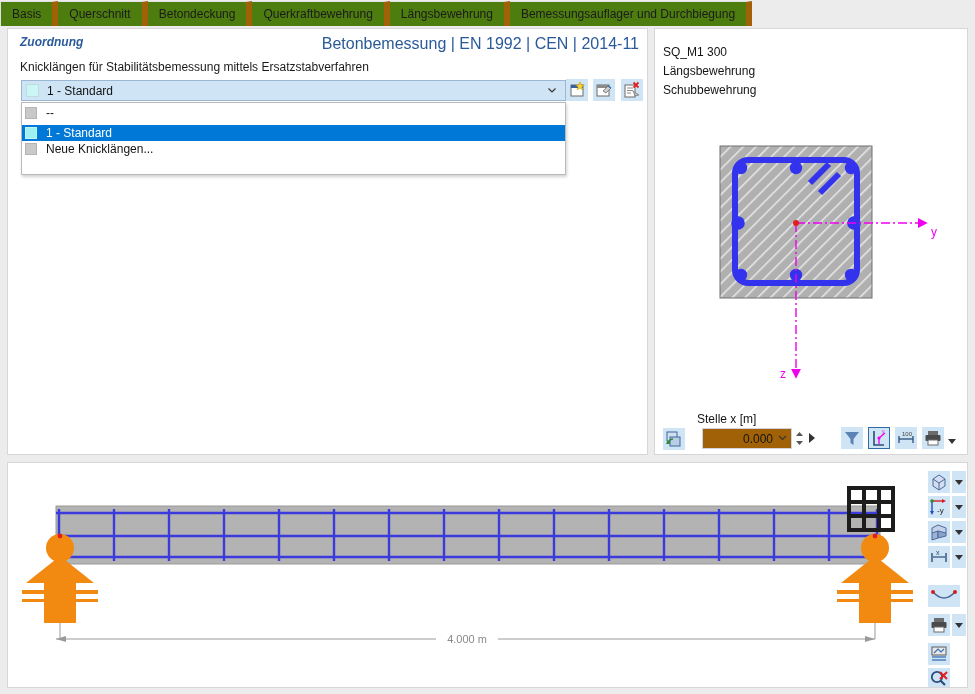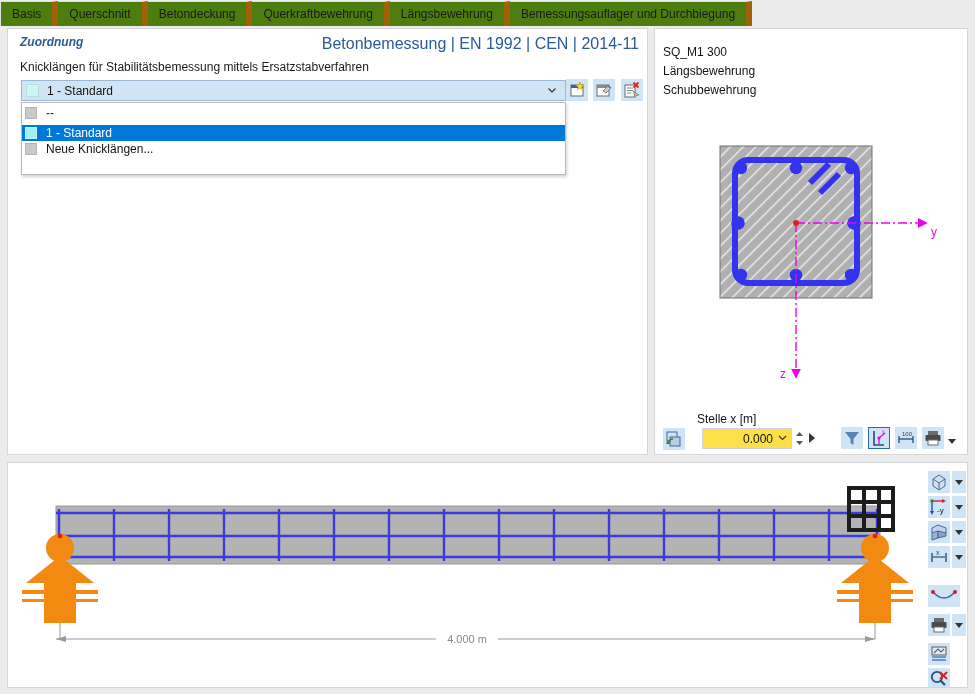--- a/index.html
+++ b/index.html
@@ -129,21 +129,21 @@
   }
   #xsec{
     position:absolute;left:8px;top:95px;width:298px;height:290px;
   }
   #stelle-label{
     position:absolute;left:42px;top:383px;
     font-size:12px;color:#141414;
   }
   #spin{
     position:absolute;left:47px;top:399px;width:90px;height:21px;
-    background:#fde047;border:1px solid #d3d3dd;
+    background:#a16207;border:1px solid #d3d3dd;
     box-sizing:border-box;
     display:flex;align-items:center;justify-content:flex-end;
   }
   #spin .sval{font-size:12px;color:#141414;margin-right:4px;}
   .rp-tool{
     position:absolute;width:22px;height:22px;
     background:#cfe4f5;border:1px solid #cfe4f5;
     box-sizing:border-box;cursor:default;
   }
   .rp-tool.on{border:1px solid #2f6ca6;background:#cfe4f5;}

